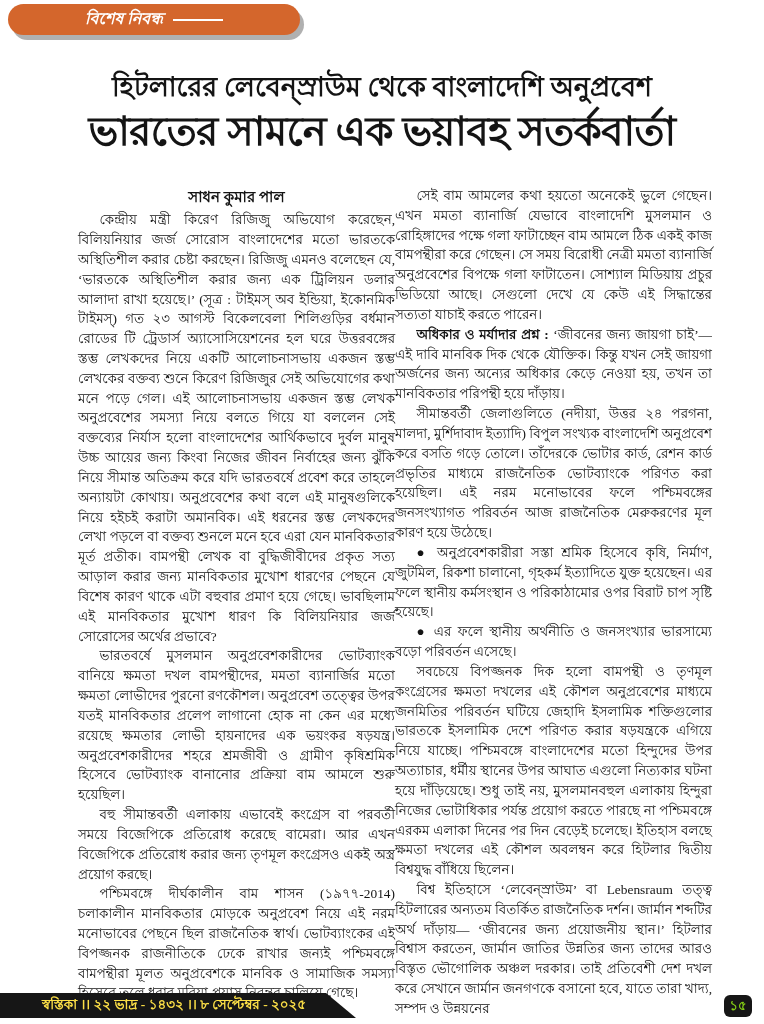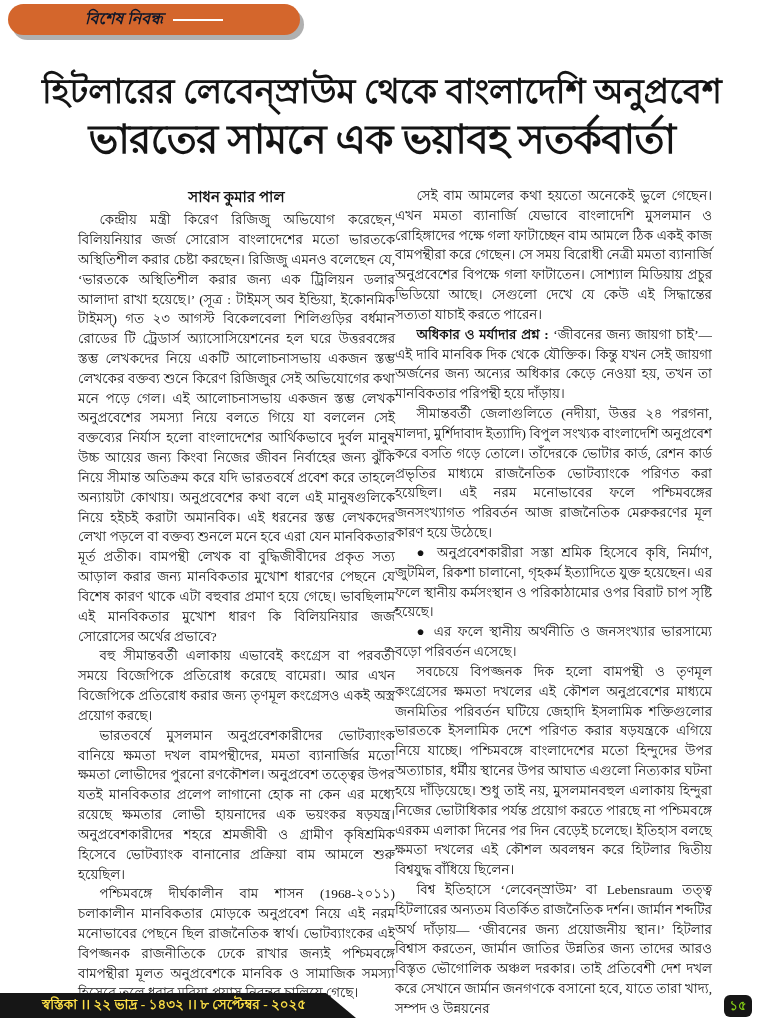--- a/index.html
+++ b/index.html
@@ -7,27 +7,27 @@
     position:relative; width:764px; height:1024px; margin:0 auto;
     background:#ffffff; overflow:hidden;
     font-family:"Liberation Serif","DejaVu Serif",serif; color:#141414;
   }
   
   .tag-pill {
     position:absolute; left:8px; top:4px; width:292px; height:31px;
     background:#d4662c; border-radius:17px;
     box-shadow:4px 5px 0 rgba(150,150,150,.75);
     display:flex; align-items:center; justify-content:center; gap:10px;
-    color:#0f172a;
+    color:#ffffff;
   }
   .tag-label { font-size:16px; font-weight:bold; font-style:italic; white-space:nowrap; }
   .tag-rule { width:50px; height:2px; background:#ffffff; }
   
   .headline { position:absolute; top:72px; left:0; right:0; text-align:center; line-height:1.15; }
-  .kicker { font-size:34px; font-weight:bold; margin:0; }
+  .kicker { font-size:27px; font-weight:bold; margin:0; }
   .main-head { font-size:40px; font-weight:bold; margin:6px 0 0 0; letter-spacing:-0.5px; }
   
   .article {
     position:absolute; top:186px; left:78px; width:634px;
     display:grid; grid-template-columns:1fr 1fr; 
   }
   .col { text-align:justify; font-size:13.4px; line-height:1.48; }
   .byline { text-align:center; font-weight:bold; font-size:15px; margin:0 0 2px 0; }
   p.para { margin:0; text-indent:1.6em; }
   .subhead-lead { font-weight:bold; }
@@ -58,23 +58,23 @@
 
   <div class="headline">
     <div class="kicker">হিটলারের লেবেন্স্রাউম থেকে বাংলাদেশি অনুপ্রবেশ</div>
     <div class="main-head">ভারতের সামনে এক ভয়াবহ সতর্কবার্তা</div>
   </div>
 
   <div class="article">
     <div class="col">
       <div class="byline">সাধন কুমার পাল</div>
       <p class="para"><span>কেন্দ্রীয় মন্ত্রী কিরেণ রিজিজু অভিযোগ করেছেন, বিলিয়নিয়ার জর্জ সোরোস বাংলাদেশের মতো ভারতকে অস্থিতিশীল করার চেষ্টা করছেন। রিজিজু এমনও বলেছেন যে, ‘ভারতকে অস্থিতিশীল করার জন্য এক ট্রিলিয়ন ডলার আলাদা রাখা হয়েছে।’ (সূত্র : টাইমস্ অব ইন্ডিয়া, ইকোনমিক টাইমস্) গত ২৩ আগস্ট বিকেলবেলা শিলিগুড়ির বর্ধমান রোডের টি ট্রেডার্স অ্যাসোসিয়েশনের হল ঘরে উত্তরবঙ্গের স্তম্ভ লেখকদের নিয়ে একটি আলোচনাসভায় একজন স্তম্ভ লেখকের বক্তব্য শুনে কিরেণ রিজিজুর সেই অভিযোগের কথা মনে পড়ে গেল। এই আলোচনাসভায় একজন স্তম্ভ লেখক অনুপ্রবেশের সমস্যা নিয়ে বলতে গিয়ে যা বললেন সেই বক্তব্যের নির্যাস হলো বাংলাদেশের আর্থিকভাবে দুর্বল মানুষ উচ্চ আয়ের জন্য কিংবা নিজের জীবন নির্বাহের জন্য ঝুঁকি নিয়ে সীমান্ত অতিক্রম করে যদি ভারতবর্ষে প্রবেশ করে তাহলে অন্যায়টা কোথায়। অনুপ্রবেশের কথা বলে এই মানুষগুলিকে নিয়ে হইচই করাটা অমানবিক। এই ধরনের স্তম্ভ লেখকদের লেখা পড়লে বা বক্তব্য শুনলে মনে হবে এরা যেন মানবিকতার মূর্ত প্রতীক। বামপন্থী লেখক বা বুদ্ধিজীবীদের প্রকৃত সত্য আড়াল করার জন্য মানবিকতার মুখোশ ধারণের পেছনে যে বিশেষ কারণ থাকে এটা বহুবার প্রমাণ হয়ে গেছে। ভাবছিলাম এই মানবিকতার মুখোশ ধারণ কি বিলিয়নিয়ার জর্জ সোরোসের অর্থের প্রভাবে?</span></p>
+      <p class="para"><span>ভারতবর্ষে মুসলমান অনুপ্রবেশকারীদের ভোটব্যাংক বানিয়ে ক্ষমতা দখল বামপন্থীদের, মমতা ব্যানার্জির মতো ক্ষমতা লোভীদের পুরনো রণকৌশল। অনুপ্রবেশ তত্ত্বের উপর যতই মানবিকতার প্রলেপ লাগানো হোক না কেন এর মধ্যে রয়েছে ক্ষমতার লোভী হায়নাদের এক ভয়ংকর ষড়যন্ত্র। অনুপ্রবেশকারীদের শহরে শ্রমজীবী ও গ্রামীণ কৃষিশ্রমিক হিসেবে ভোটব্যাংক বানানোর প্রক্রিয়া বাম আমলে শুরু হয়েছিল।</span></p>
       <p class="para"><span>বহু সীমান্তবর্তী এলাকায় এভাবেই কংগ্রেস বা পরবর্তী সময়ে বিজেপিকে প্রতিরোধ করেছে বামেরা। আর এখন বিজেপিকে প্রতিরোধ করার জন্য তৃণমূল কংগ্রেসও একই অস্ত্র প্রয়োগ করছে।</span></p>
-      <p class="para"><span>ভারতবর্ষে মুসলমান অনুপ্রবেশকারীদের ভোটব্যাংক বানিয়ে ক্ষমতা দখল বামপন্থীদের, মমতা ব্যানার্জির মতো ক্ষমতা লোভীদের পুরনো রণকৌশল। অনুপ্রবেশ তত্ত্বের উপর যতই মানবিকতার প্রলেপ লাগানো হোক না কেন এর মধ্যে রয়েছে ক্ষমতার লোভী হায়নাদের এক ভয়ংকর ষড়যন্ত্র। অনুপ্রবেশকারীদের শহরে শ্রমজীবী ও গ্রামীণ কৃষিশ্রমিক হিসেবে ভোটব্যাংক বানানোর প্রক্রিয়া বাম আমলে শুরু হয়েছিল।</span></p>
-      <p class="para"><span>পশ্চিমবঙ্গে দীর্ঘকালীন বাম শাসন (1968-২০১১) চলাকালীন মানবিকতার মোড়কে অনুপ্রবেশ নিয়ে এই নরম মনোভাবের পেছনে ছিল রাজনৈতিক স্বার্থ। ভোটব্যাংকের এই বিপজ্জনক রাজনীতিকে ঢেকে রাখার জন্যই পশ্চিমবঙ্গে বামপন্থীরা মূলত অনুপ্রবেশকে মানবিক ও সামাজিক সমস্যা হিসেবে তুলে ধরার মরিয়া প্রয়াস নিরন্তর চালিয়ে গেছে।</span></p>
+      <p class="para"><span>পশ্চিমবঙ্গে দীর্ঘকালীন বাম শাসন (১৯৭৭-2014) চলাকালীন মানবিকতার মোড়কে অনুপ্রবেশ নিয়ে এই নরম মনোভাবের পেছনে ছিল রাজনৈতিক স্বার্থ। ভোটব্যাংকের এই বিপজ্জনক রাজনীতিকে ঢেকে রাখার জন্যই পশ্চিমবঙ্গে বামপন্থীরা মূলত অনুপ্রবেশকে মানবিক ও সামাজিক সমস্যা হিসেবে তুলে ধরার মরিয়া প্রয়াস নিরন্তর চালিয়ে গেছে।</span></p>
     </div>
     <div class="col">
       <p class="para"><span>সেই বাম আমলের কথা হয়তো অনেকেই ভুলে গেছেন। এখন মমতা ব্যানার্জি যেভাবে বাংলাদেশি মুসলমান ও রোহিঙ্গাদের পক্ষে গলা ফাটাচ্ছেন বাম আমলে ঠিক একই কাজ বামপন্থীরা করে গেছেন। সে সময় বিরোধী নেত্রী মমতা ব্যানার্জি অনুপ্রবেশের বিপক্ষে গলা ফাটাতেন। সোশ্যাল মিডিয়ায় প্রচুর ভিডিয়ো আছে। সেগুলো দেখে যে কেউ এই সিদ্ধান্তের সত্যতা যাচাই করতে পারেন।</span></p>
       <p class="para"><span class="subhead-lead">অধিকার ও মর্যাদার প্রশ্ন : </span><span>‘জীবনের জন্য জায়গা চাই’— এই দাবি মানবিক দিক থেকে যৌক্তিক। কিন্তু যখন সেই জায়গা অর্জনের জন্য অন্যের অধিকার কেড়ে নেওয়া হয়, তখন তা মানবিকতার পরিপন্থী হয়ে দাঁড়ায়।</span></p>
       <p class="para"><span>সীমান্তবর্তী জেলাগুলিতে (নদীয়া, উত্তর ২৪ পরগনা, মালদা, মুর্শিদাবাদ ইত্যাদি) বিপুল সংখ্যক বাংলাদেশি অনুপ্রবেশ করে বসতি গড়ে তোলে। তাঁদেরকে ভোটার কার্ড, রেশন কার্ড প্রভৃতির মাধ্যমে রাজনৈতিক ভোটব্যাংকে পরিণত করা হয়েছিল। এই নরম মনোভাবের ফলে পশ্চিমবঙ্গের জনসংখ্যাগত পরিবর্তন আজ রাজনৈতিক মেরুকরণের মূল কারণ হয়ে উঠেছে।</span></p>
       <p class="para"><span>● অনুপ্রবেশকারীরা সস্তা শ্রমিক হিসেবে কৃষি, নির্মাণ, জুটমিল, রিকশা চালানো, গৃহকর্ম ইত্যাদিতে যুক্ত হয়েছেন। এর ফলে স্থানীয় কর্মসংস্থান ও পরিকাঠামোর ওপর বিরাট চাপ সৃষ্টি হয়েছে।</span></p>
       <p class="para"><span>● এর ফলে স্থানীয় অর্থনীতি ও জনসংখ্যার ভারসাম্যে বড়ো পরিবর্তন এসেছে।</span></p>
       <p class="para"><span>সবচেয়ে বিপজ্জনক দিক হলো বামপন্থী ও তৃণমূল কংগ্রেসের ক্ষমতা দখলের এই কৌশল অনুপ্রবেশের মাধ্যমে জনমিতির পরিবর্তন ঘটিয়ে জেহাদি ইসলামিক শক্তিগুলোর ভারতকে ইসলামিক দেশে পরিণত করার ষড়যন্ত্রকে এগিয়ে নিয়ে যাচ্ছে। পশ্চিমবঙ্গে বাংলাদেশের মতো হিন্দুদের উপর অত্যাচার, ধর্মীয় স্থানের উপর আঘাত এগুলো নিত্যকার ঘটনা হয়ে দাঁড়িয়েছে। শুধু তাই নয়, মুসলমানবহুল এলাকায় হিন্দুরা নিজের ভোটাধিকার পর্যন্ত প্রয়োগ করতে পারছে না পশ্চিমবঙ্গে এরকম এলাকা দিনের পর দিন বেড়েই চলেছে। ইতিহাস বলছে ক্ষমতা দখলের এই কৌশল অবলম্বন করে হিটলার দ্বিতীয় বিশ্বযুদ্ধ বাঁধিয়ে ছিলেন।</span></p>
       <p class="para"><span>বিশ্ব ইতিহাসে ‘লেবেন্স্রাউম’ বা Lebensraum তত্ত্ব হিটলারের অন্যতম বিতর্কিত রাজনৈতিক দর্শন। জার্মান শব্দটির অর্থ দাঁড়ায়— ‘জীবনের জন্য প্রয়োজনীয় স্থান।’ হিটলার বিশ্বাস করতেন, জার্মান জাতির উন্নতির জন্য তাদের আরও বিস্তৃত ভৌগোলিক অঞ্চল দরকার। তাই প্রতিবেশী দেশ দখল করে সেখানে জার্মান জনগণকে বসানো হবে, যাতে তারা খাদ্য, সম্পদ ও উন্নয়নের</span></p>
     </div>

